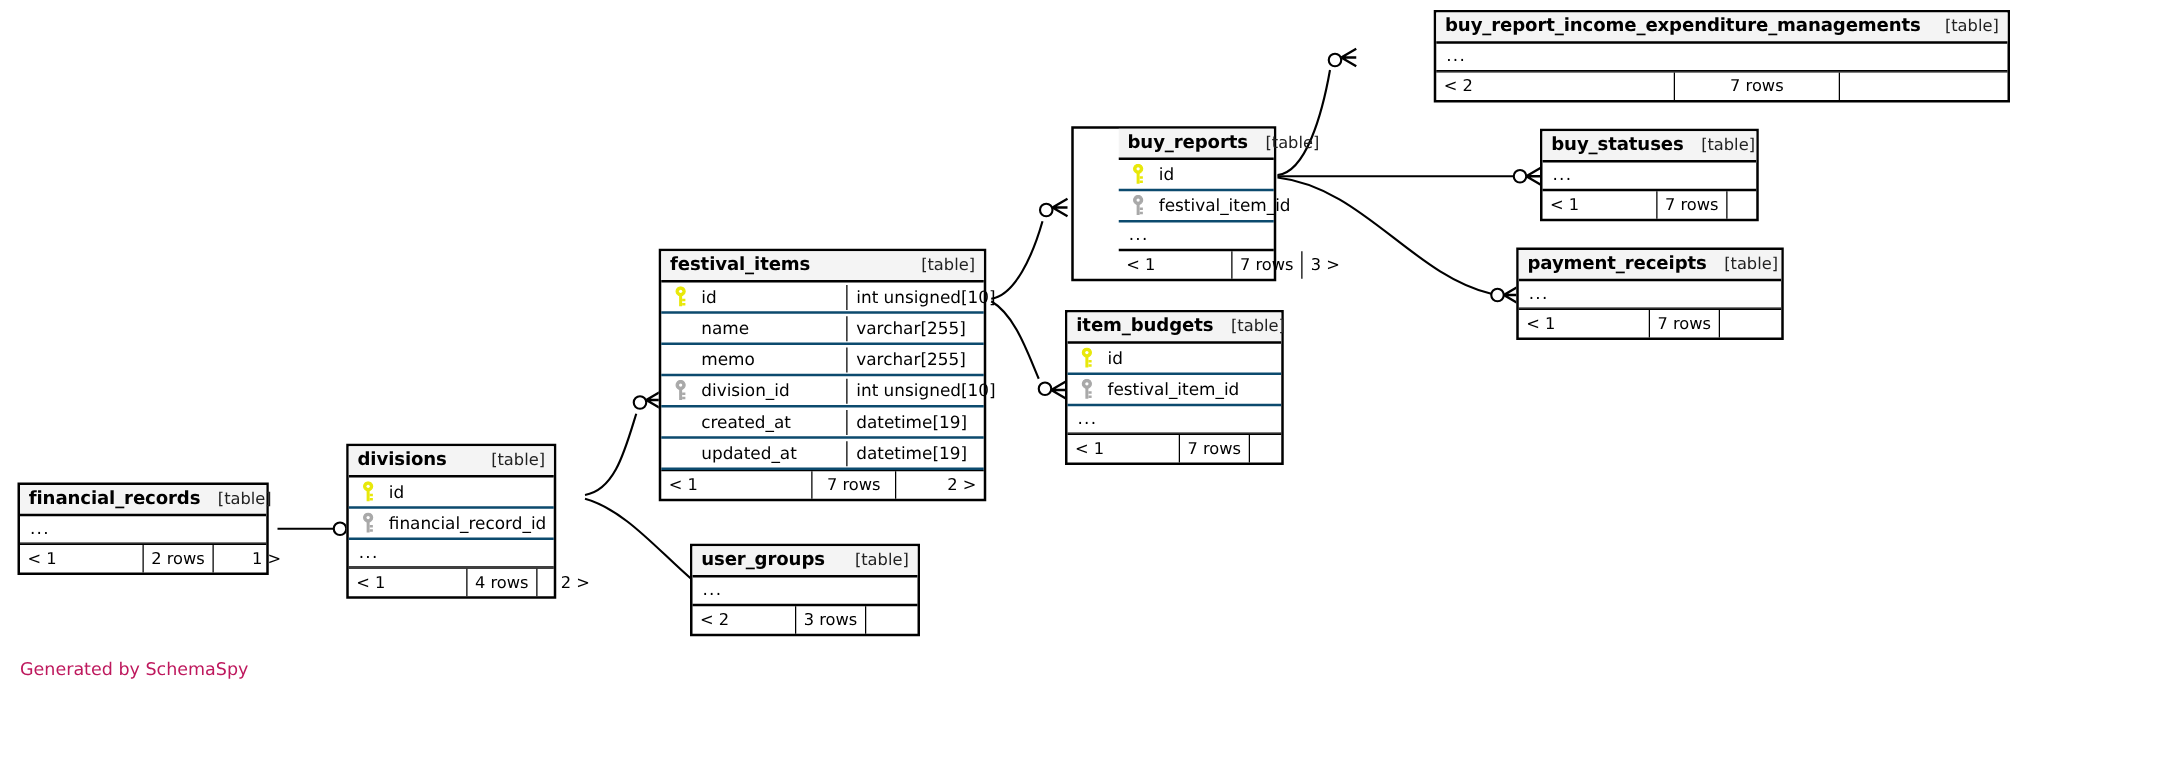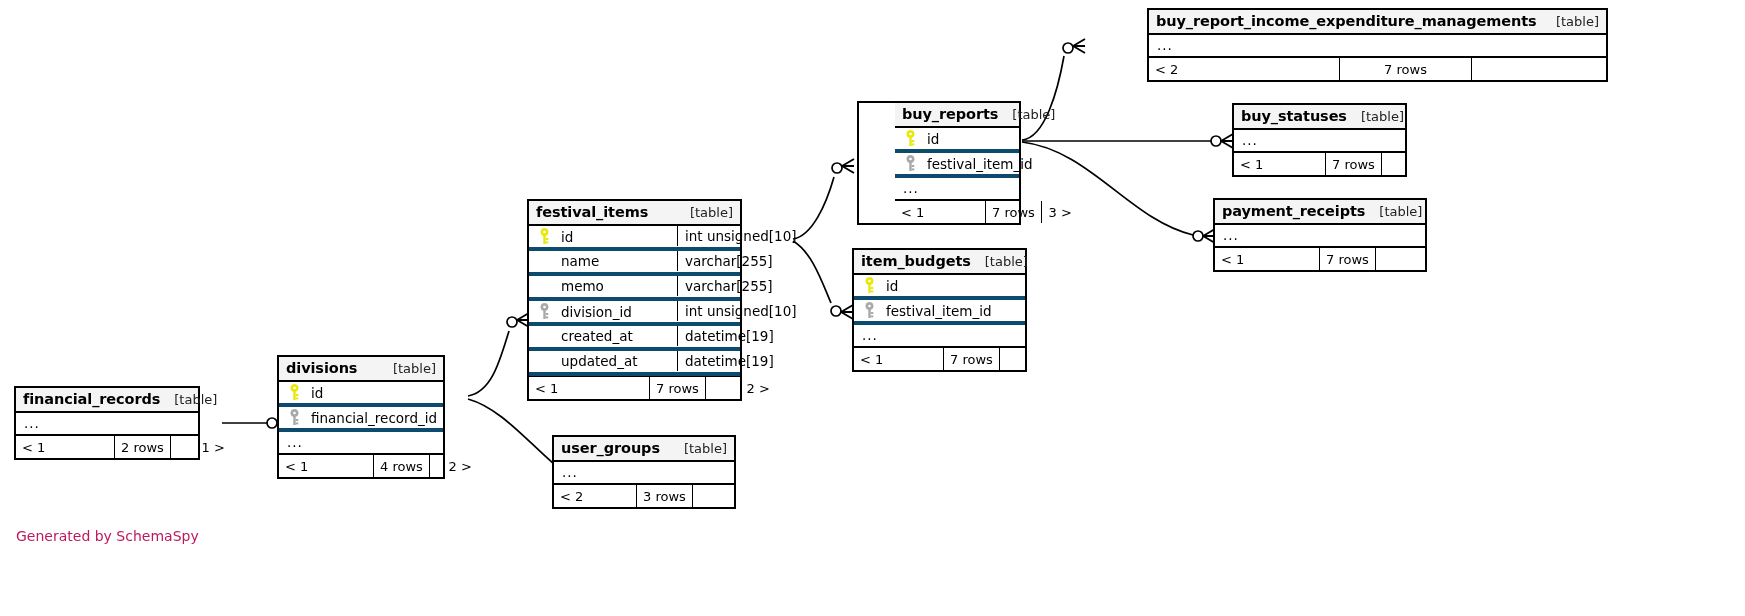--- a/index.html
+++ b/index.html
@@ -50,22 +50,22 @@
     letter-spacing: -0.1px;
   }
   .tbl-tag {
     font-size: 13px;
     color: #222222;
     padding-left: 14px;
     white-space: nowrap;
   }
   .col-row {
     display: flex;
-    align-items: flex-start;
-    border-bottom: 4px solid #0c4a6e;
+    align-items: center;
+    border-bottom: 2px solid #0c4a6e;
     box-sizing: border-box;
     min-height: 25px;
   }
   .col-row:last-of-type {
     border-bottom: none;
   }
   .col-name {
     display: flex;
     align-items: center;
     font-size: 13.5px;
@@ -306,21 +306,21 @@
         </div>
         <div class="ellipsis-row">
           <span>...</span>
         </div>
         <div class="foot">
           <div class="foot-cell foot-l" style="flex:0 0 54px">&lt; 1</div>
           <div class="foot-cell foot-c" style="flex:1 1 84px">7 rows</div>
           <div class="foot-cell foot-r" style="flex:0 0 37px"></div>
         </div>
       </div>
-      <div class="tbl" style="left: 527px; top: 199px; width: 215px;">
+      <div class="tbl" style="left: 527px; top: 199px; width: 262px;">
         <div class="tbl-head">
           <span class="tbl-name">festival_items</span>
           <span class="tbl-tag">[table]</span>
         </div>
         <div class="col-row">
           <div class="col-name" style="flex:0 0 148px;width:148px">
             <span class="keybox">
               <svg width="11" height="17" viewBox="0 0 11 17">
                 <circle cx="5.5" cy="4" r="3.6" fill="#e8e80a" stroke="#e8e80a"></circle>
                 <circle cx="5.5" cy="4" r="1.3" fill="#ffffff"></circle>
@@ -429,21 +429,21 @@
         </div>
         <div class="ellipsis-row">
           <span>...</span>
         </div>
         <div class="foot">
           <div class="foot-cell foot-l" style="flex:0 0 59px">&lt; 1</div>
           <div class="foot-cell foot-c" style="flex:1 1 83px">4 rows</div>
           <div class="foot-cell foot-r" style="flex:0 0 48px">2 &gt;</div>
         </div>
       </div>
-      <div class="tbl" style="left: 14px; top: 386px; width: 186px;">
+      <div class="tbl" style="left: 14px; top: 386px; width: 201px;">
         <div class="tbl-head">
           <span class="tbl-name">financial_records</span>
           <span class="tbl-tag">[table]</span>
         </div>
         <div class="ellipsis-row">
           <span>...</span>
         </div>
         <div class="foot">
           <div class="foot-cell foot-l" style="flex:0 0 63px">&lt; 1</div>
           <div class="foot-cell foot-c" style="flex:1 1 84px">2 rows</div>

